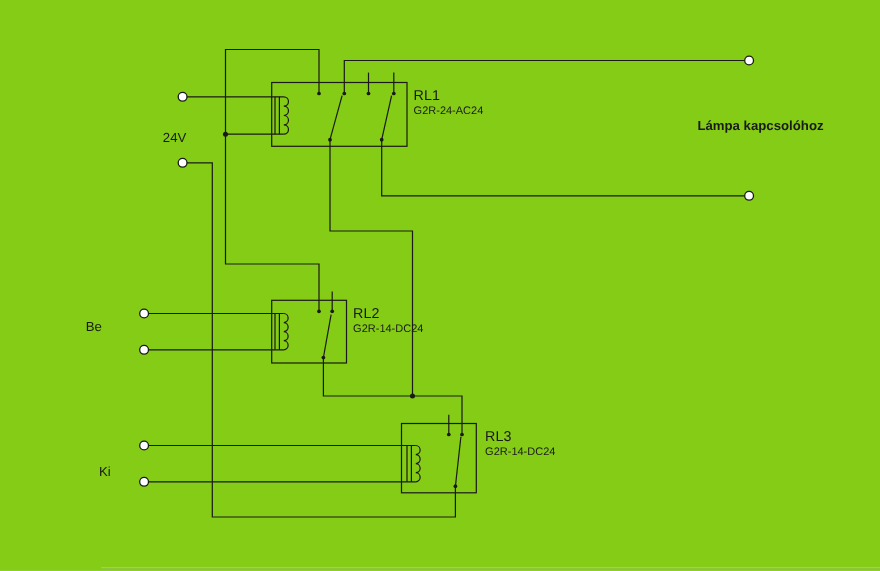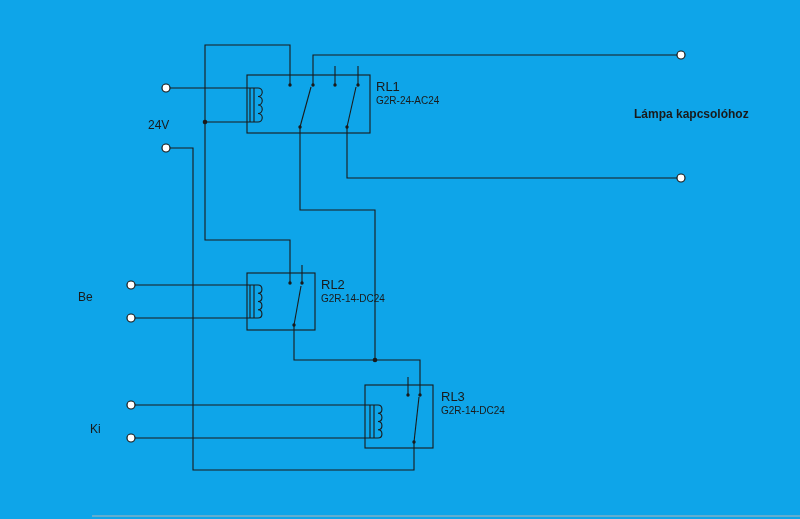--- a/index.html
+++ b/index.html
@@ -8,21 +8,21 @@
     background: #ffffff;
     width: 800px;
     height: 519px;
     overflow: hidden;
     font-family: "Liberation Sans", sans-serif;
   }
   .stage {
     position: relative;
     width: 800px;
     height: 519px;
-    background: #0ea5e9;
+    background: #84cc16;
   }
   svg { display: block; }
   .wire {
     stroke: #1a1a1a;
     stroke-width: 1.1;
     fill: none;
   }
   .box {
     stroke: #1a1a1a;
     stroke-width: 1.1;

